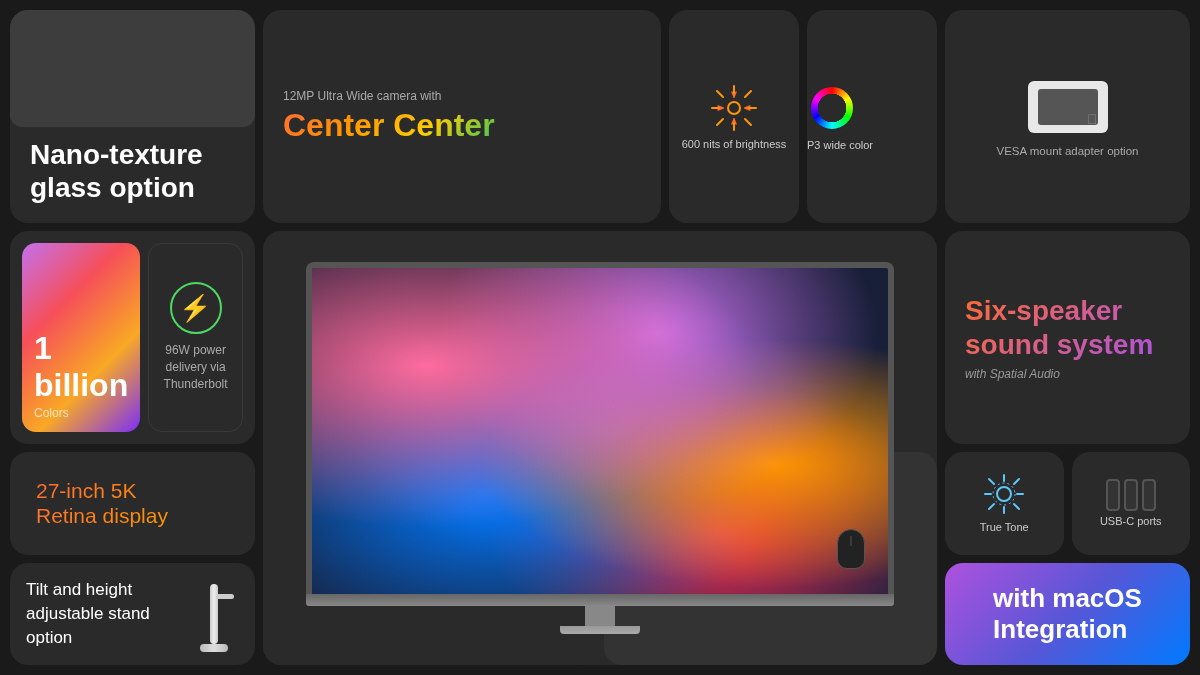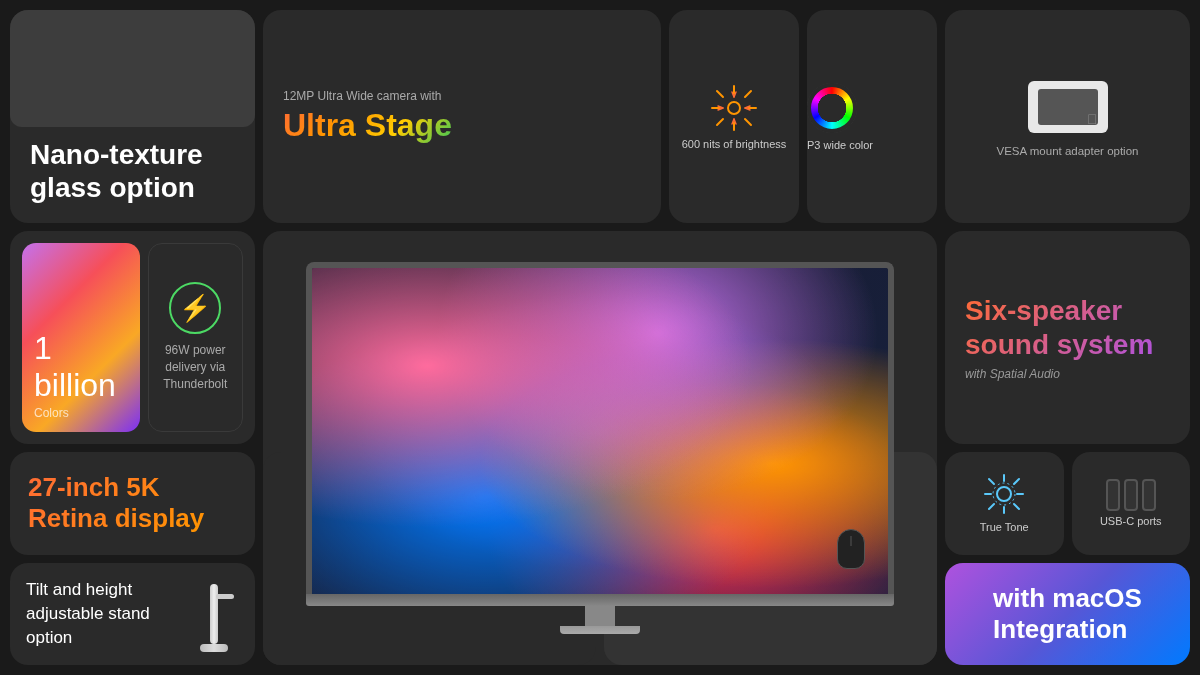--- a/index.html
+++ b/index.html
@@ -70,21 +70,21 @@
       flex: 1;
       display: flex;
       flex-direction: column;
       align-items: flex-start;
       justify-content: flex-end;
       padding: 12px;
       height: 100%;
     }
     .billion-number {
       font-size: 32px;
-      font-weight: 400;
+      font-weight: 700;
       color: #fff;
     }
     .billion-label {
       font-size: 12px;
       color: rgba(255,255,255,0.7);
       margin-top: 2px;
     }
     .power-box {
       background: #2a2a2a;
       border-radius: 14px;
@@ -115,24 +115,25 @@
       color: #aaa;
       text-align: center;
       line-height: 1.4;
     }
     .retina-text-block {
       display: flex;
       flex-direction: column;
       justify-content: center;
     }
     .retina-title {
-      font-size: 26px;
-      font-weight: 700;
+      font-size: 21px;
+      font-weight: 400;
       line-height: 1.2;
       background: linear-gradient(135deg, #ff6b35, #ff9500);
+      margin-left: 8px;
       -webkit-background-clip: text;
       -webkit-text-fill-color: transparent;
     }
 
     
     .card-center-stage {
       grid-column: 2;
       grid-row: 1;
       display: grid;
       grid-template-columns: 1fr 130px 130px;
@@ -555,21 +556,21 @@
     <div class="nano-bg-rect"></div>
     <div class="nano-text">
       <span>Nano-texture</span><br>
       <span>glass option</span>
     </div>
   </div>
 
   <div class="card-center-stage">
     <div class="center-stage-main">
       <span class="cs-subtitle">12MP Ultra Wide camera with</span>
-      <span class="cs-title">Ultra Stage</span>
+      <span class="cs-title">Center Center</span>
     </div>
     <div class="brightness-card">
       <svg class="sparkle-svg" viewBox="0 0 48 48" fill="none">
         <circle cx="24" cy="24" r="6" fill="none" stroke="#ff9500" stroke-width="2"></circle>
 
         <line x1="24" y1="2" x2="24" y2="10" stroke="#ff9500" stroke-width="2" stroke-linecap="round"></line>
         <line x1="24" y1="38" x2="24" y2="46" stroke="#ff9500" stroke-width="2" stroke-linecap="round"></line>
         <line x1="2" y1="24" x2="10" y2="24" stroke="#ff9500" stroke-width="2" stroke-linecap="round"></line>
         <line x1="38" y1="24" x2="46" y2="24" stroke="#ff9500" stroke-width="2" stroke-linecap="round"></line>
         <line x1="7" y1="7" x2="13" y2="13" stroke="#ff9500" stroke-width="2" stroke-linecap="round"></line>

